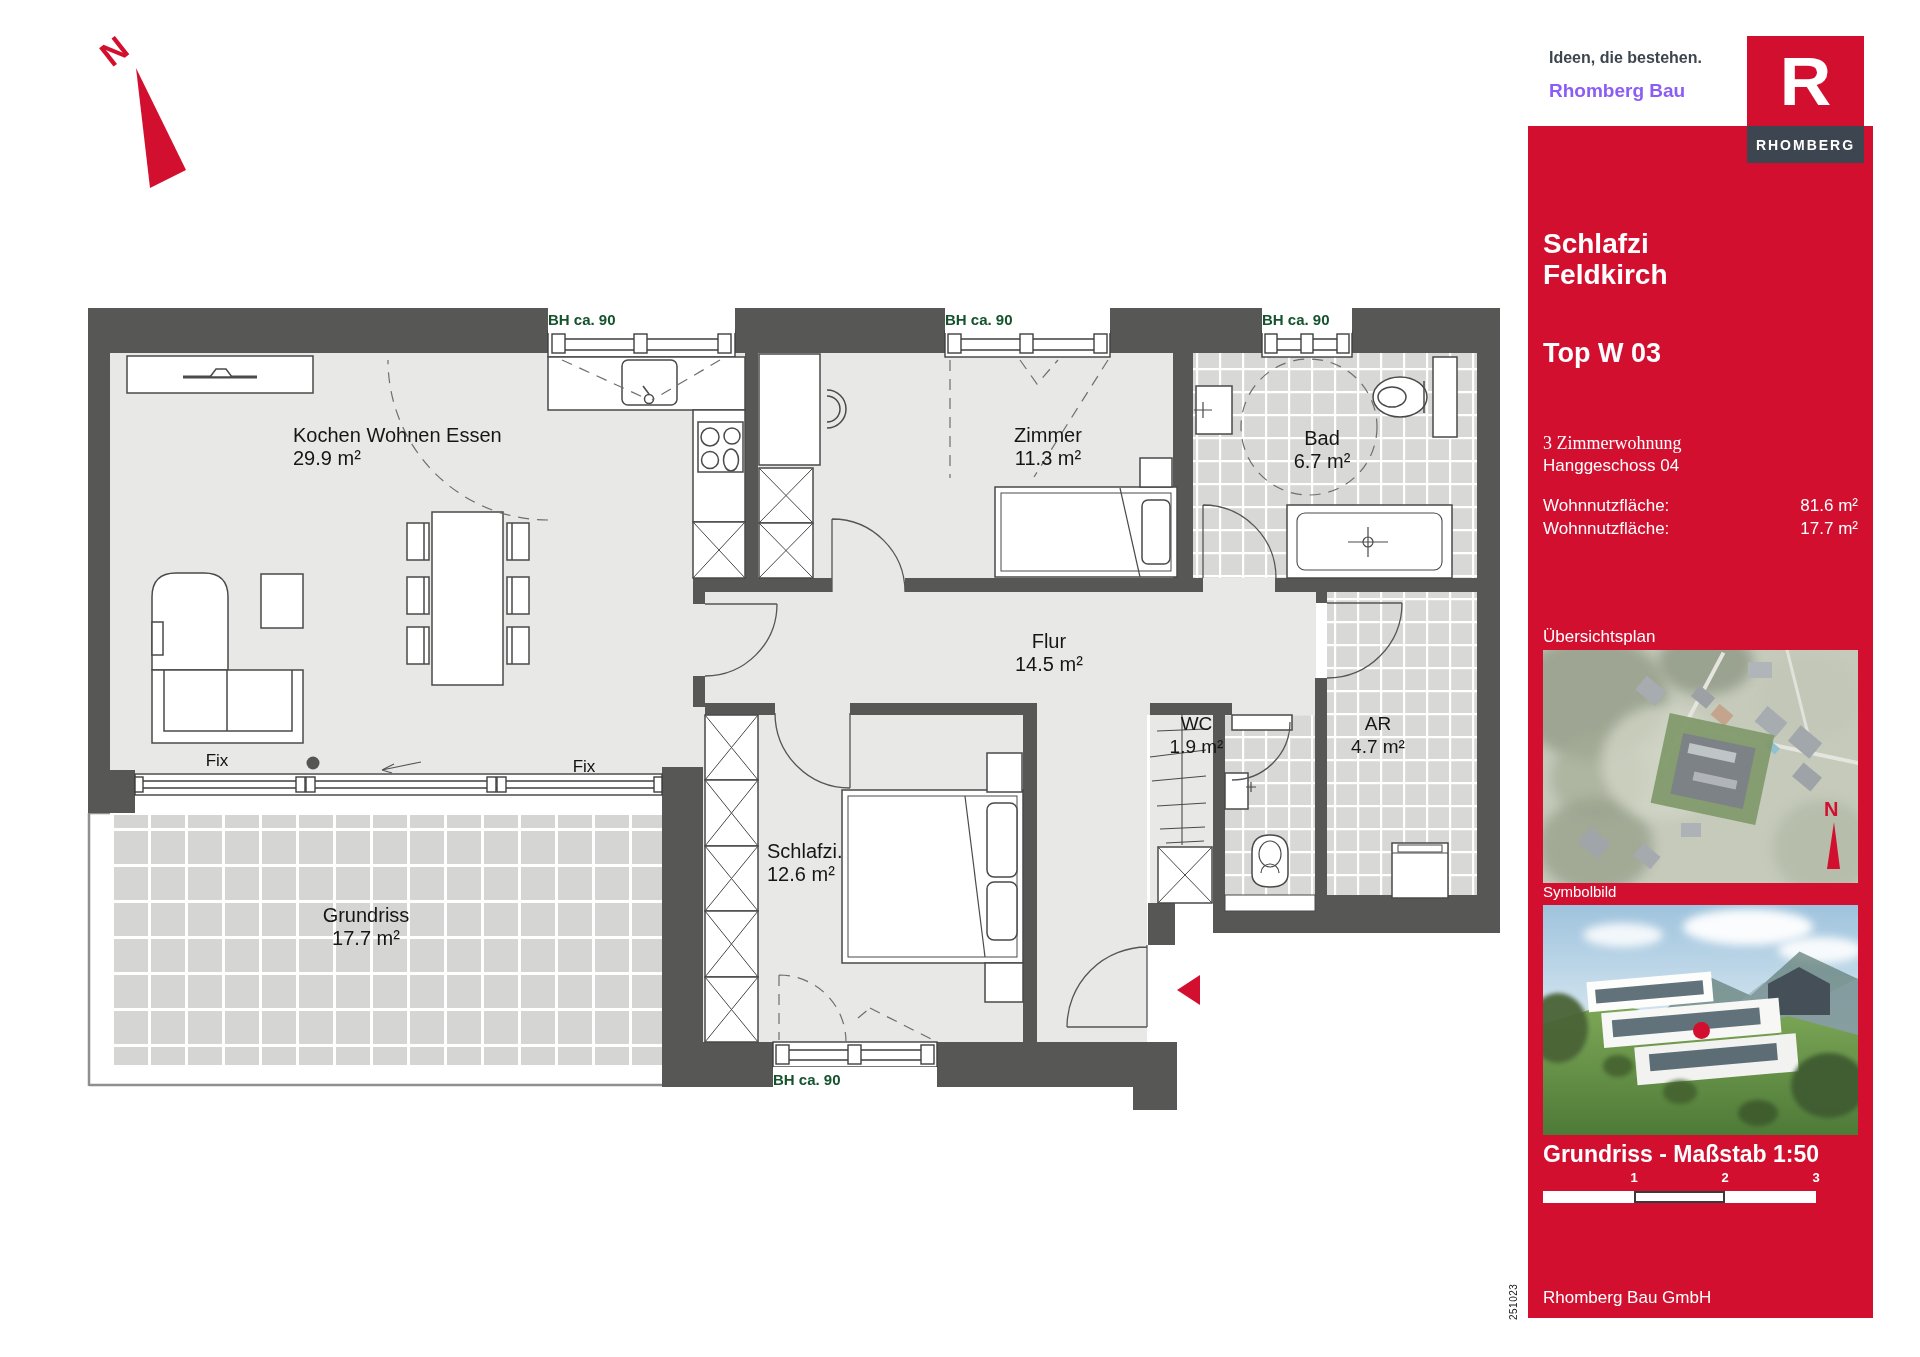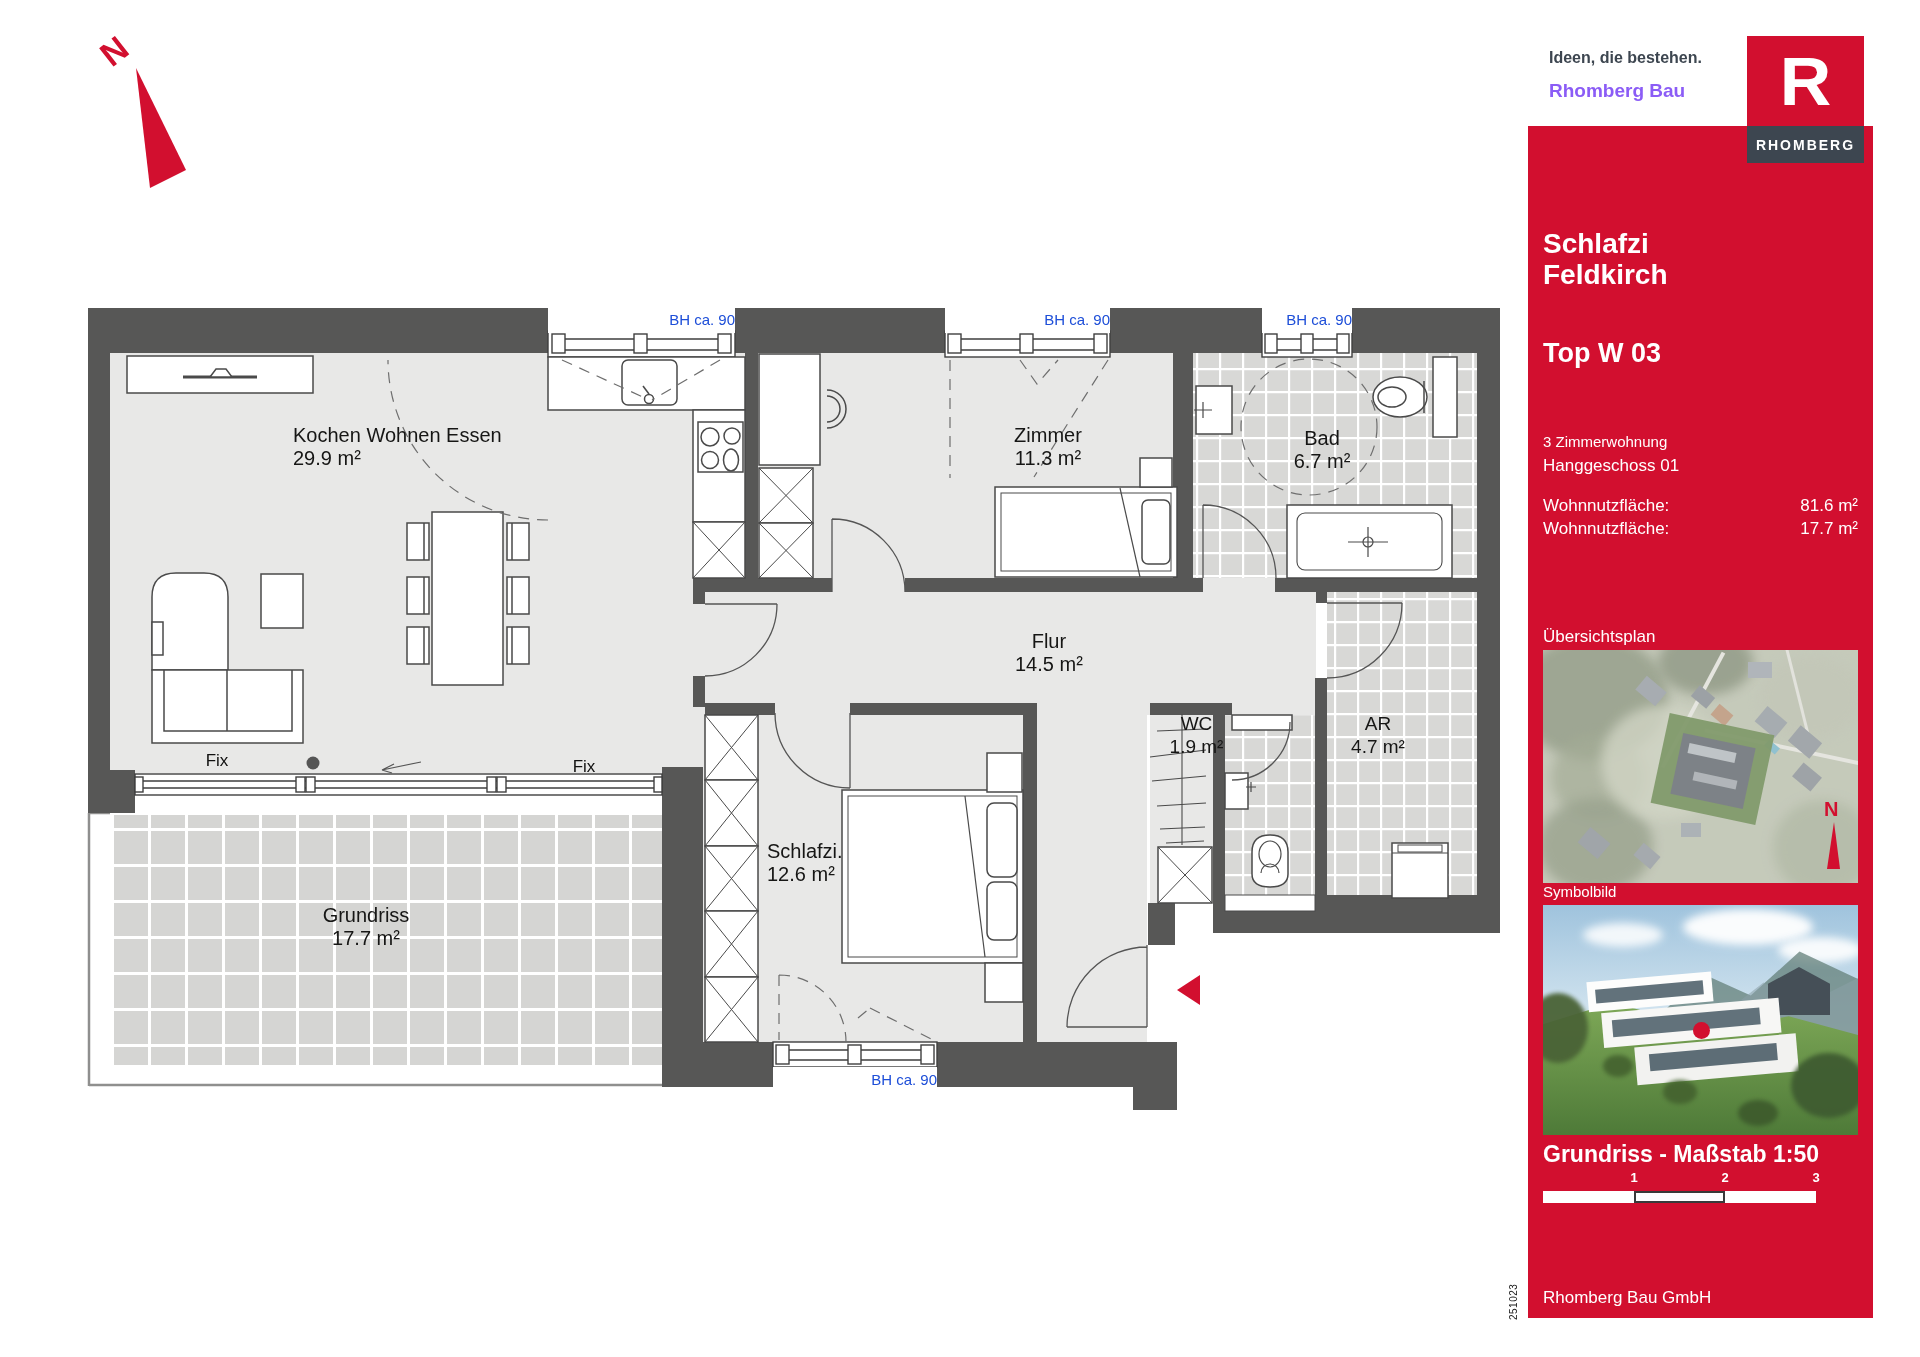--- a/index.html
+++ b/index.html
@@ -4,36 +4,36 @@
 <style>
   html,body{margin:0;padding:0;background:#fff;}
   #stage{position:relative;width:1920px;height:1357px;background:#fff;overflow:hidden;
          font-family:"Liberation Sans","DejaVu Sans",sans-serif;}
   .abs{position:absolute;}
   svg{display:block;}
   
   .room-label{position:absolute;z-index:5;color:#161615;font-size:20px;line-height:23px;}
   .room-label .rm-area{display:block;}
   .ctr{text-align:center;}
-  .win-label{position:absolute;z-index:6;background:#fff;color:#1d4ed8;font-size:15px;font-weight:400;
-             text-align:right;padding-top:4px;height:22px;}
+  .win-label{position:absolute;z-index:6;background:#fff;color:#14532d;font-size:15px;font-weight:700;
+             text-align:left;padding-top:4px;height:22px;}
   .fix-label{position:absolute;z-index:6;color:#111;font-size:17px;}
   
   #red-panel{position:absolute;left:1528px;top:126px;width:345px;height:1192px;background:#d20f2f;z-index:2;}
   .sb-txt{position:absolute;color:#fff;z-index:4;}
   #tagline{position:absolute;left:1549px;top:49px;font-size:16px;font-weight:bold;color:#3d4650;z-index:4;}
   #brandname{position:absolute;left:1549px;top:80px;font-size:19px;font-weight:bold;color:#8b5cf6;z-index:4;}
   #logo-box{position:absolute;left:1747px;top:36px;width:117px;height:90px;background:#d20f2f;z-index:5;
             display:flex;align-items:center;justify-content:center;}
   #logo-box span{color:#fff;font-size:68px;font-weight:bold;transform:scaleX(1.05);}
   #logo-bar{position:absolute;left:1747px;top:126px;width:117px;height:37px;background:#3d4650;z-index:5;
             display:flex;align-items:center;justify-content:center;color:#fff;font-size:14px;font-weight:bold;letter-spacing:2px;}
   #sb-title{left:1543px;top:228px;font-size:28px;font-weight:bold;line-height:31px;}
   #sb-unit{left:1543px;top:338px;font-size:27px;font-weight:bold;}
-  #sb-type{left:1543px;top:433px;font-size:15px;}
+  #sb-type{left:1543px;top:433px;font-size:18px;font-family:Liberation Serif, serif;}
   #sb-floor{left:1543px;top:456px;font-size:17px;}
   .metric{position:absolute;left:1543px;width:315px;font-size:17px;color:#fff;z-index:4;}
   .metric .v{position:absolute;right:0;top:0;}
   #sb-ov-title{left:1543px;top:627px;font-size:17px;}
   #sb-sym-title{left:1543px;top:883px;font-size:15px;}
   #sb-caption{left:1543px;top:1141px;font-size:23px;font-weight:bold;}
   #sb-company{left:1543px;top:1288px;font-size:17px;}
   #doc-num{position:absolute;left:1508px;top:1278px;width:14px;height:42px;color:#1a1a1a;font-size:10px;
            writing-mode:vertical-rl;transform:rotate(180deg);letter-spacing:.5px;z-index:4;}
   .tickrow{position:absolute;color:#fff;font-size:13px;font-weight:bold;z-index:4;}
@@ -331,21 +331,21 @@
   <div id="logo-bar">RHOMBERG</div>
 
   <div id="red-panel"></div>
 
   <div class="sb-txt" id="sb-title">
     <div>Schlafzi</div>
     <div>Feldkirch</div>
   </div>
   <div class="sb-txt" id="sb-unit">Top W 03</div>
   <div class="sb-txt" id="sb-type">3 Zimmerwohnung</div>
-  <div class="sb-txt" id="sb-floor">Hanggeschoss 01</div>
+  <div class="sb-txt" id="sb-floor">Hanggeschoss 04</div>
 
   <div class="metric" style="top:496px;">
     <span>Wohnnutzfläche:</span>
     <span class="v">81.6 m²</span>
   </div>
   <div class="metric" style="top:519px;">
     <span>Wohnnutzfläche:</span>
     <span class="v">17.7 m²</span>
   </div>
 

